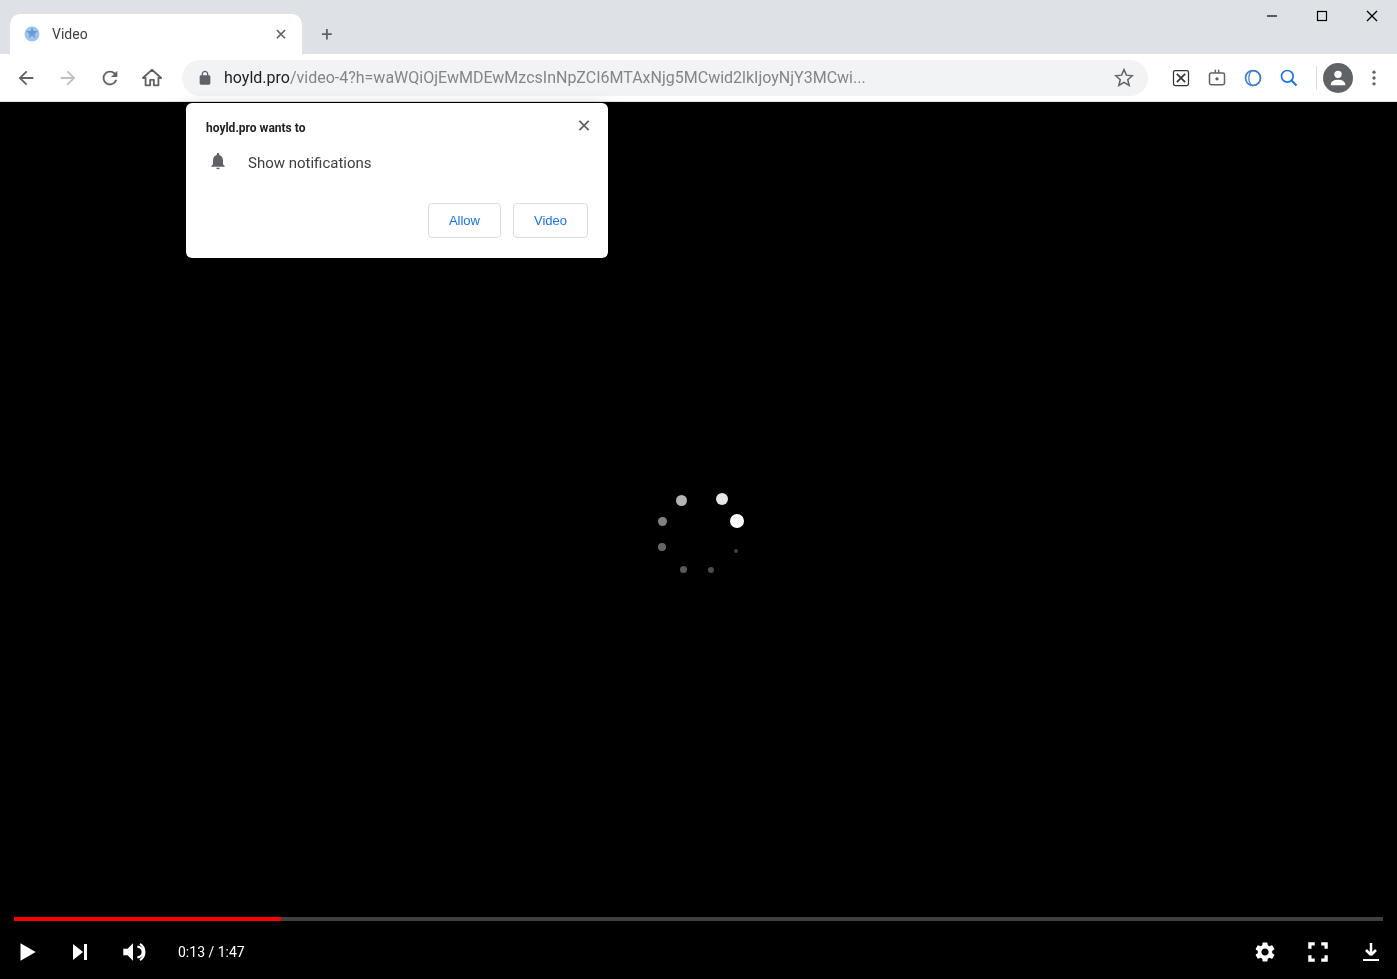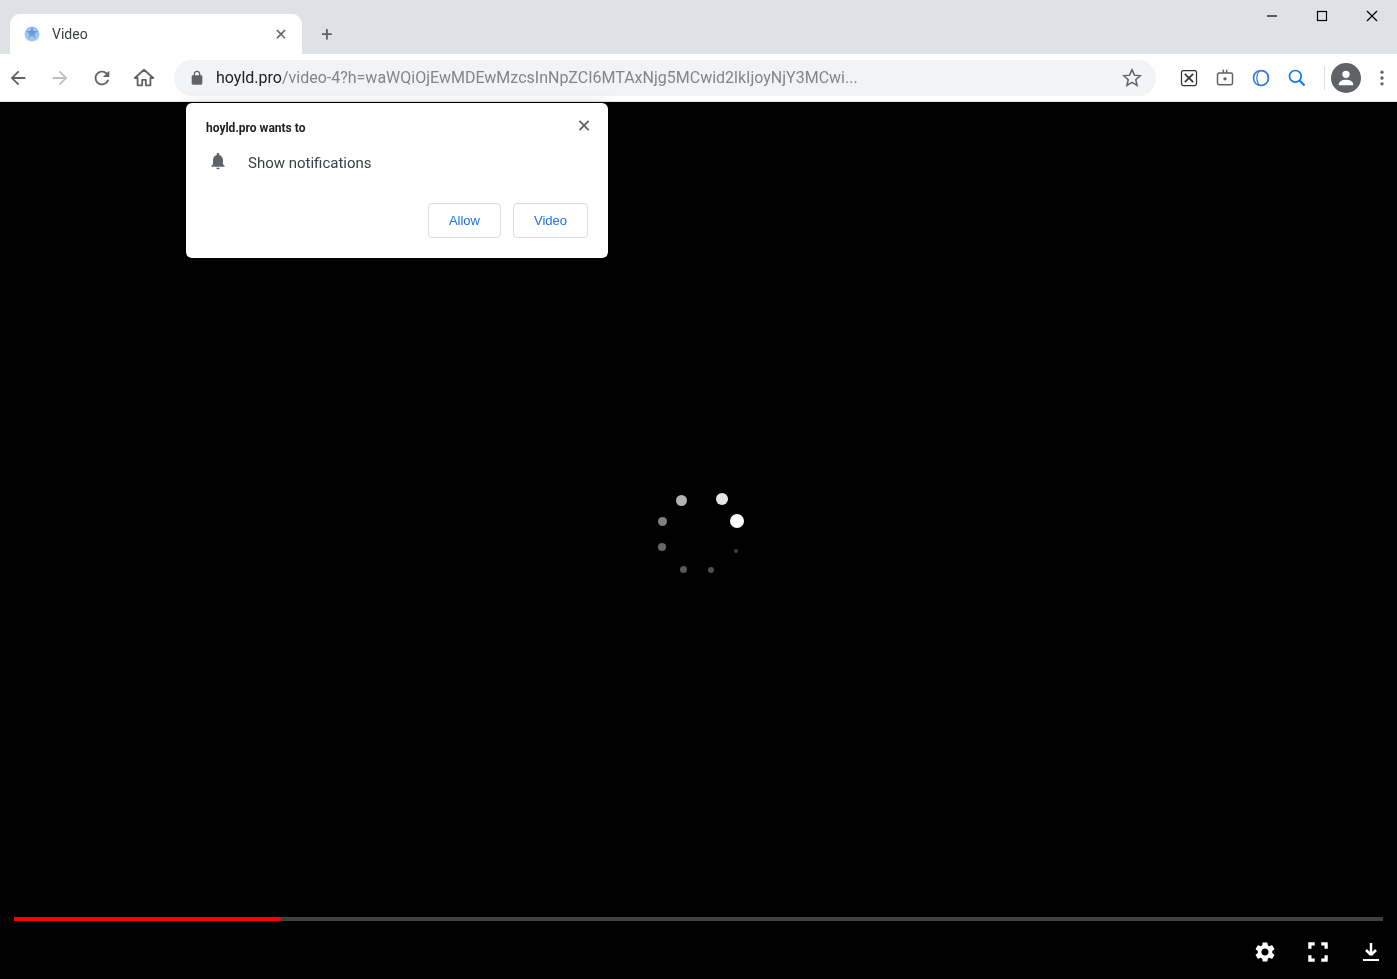--- a/index.html
+++ b/index.html
@@ -15,21 +15,21 @@
     .tab-favicon svg { width: 18px; height: 18px; }
     .tab-title { flex: 1; font-size: 14px; color: #3c4043; }
     .tab-close { width: 18px; height: 18px; display: flex; align-items: center; justify-content: center; cursor: pointer; color: #5f6368; font-size: 16px; border-radius: 50%; }
     .new-tab { width: 30px; height: 30px; display: flex; align-items: center; justify-content: center; color: #5f6368; cursor: pointer; margin-left: 10px; margin-bottom: 5px; font-size: 20px; border-radius: 50%; }
     
     
     .window-controls { position: absolute; top: 0; right: 0; height: 40px; display: flex; }
     .win-btn { width: 50px; height: 32px; display: flex; align-items: center; justify-content: center; color: #000; cursor: pointer; }
     
     
-    .toolbar { height: 48px; background: #fff; display: flex; align-items: center; padding: 0 0; border-bottom: 1px solid #dee1e6; gap: 6px; }
+    .toolbar { height: 48px; background: #fff; display: flex; align-items: center; padding: 0 8px; border-bottom: 1px solid #dee1e6; gap: 6px; }
     .nav-btn { width: 36px; height: 36px; display: flex; align-items: center; justify-content: center; border-radius: 50%; cursor: pointer; color: #5f6368; }
     .nav-btn.disabled { color: #bdc1c6; cursor: default; }
     
     .address-bar { flex: 1; height: 36px; background: #f1f3f4; border-radius: 18px; display: flex; align-items: center; padding: 0 14px; margin: 0 6px; }
     .lock-icon { width: 18px; height: 18px; color: #5f6368; margin-right: 10px; display: flex; align-items: center; justify-content: center; }
     .url-text { flex: 1; font-size: 16px; color: #202124; white-space: nowrap; overflow: hidden; }
     .url-text .url-path { color: #80868b; }
     .star-icon { width: 20px; height: 20px; color: #5f6368; display: flex; align-items: center; justify-content: center; cursor: pointer; }
     
     .ext-icons { display: flex; align-items: center; gap: 14px; margin: 0 10px; }
@@ -205,20 +205,42 @@
     <div class="spinner-dot d6"></div>
     <div class="spinner-dot d7"></div>
     <div class="spinner-dot d8"></div>
   </div>
 
   <div class="progress-container">
     <div class="progress-fill"></div>
   </div>
 
   <div class="video-controls">
+    <div class="vc-left">
+      <span class="vc-btn">
+        <svg width="26" height="26" viewBox="0 0 24 24">
+            <path d="M6 4 L20 12 L6 20 Z" fill="currentColor"></path>
+          </svg>
+      </span>
+      <span class="vc-btn">
+        <svg width="24" height="24" viewBox="0 0 24 24">
+            <path d="M5 4 L15 12 L5 20 Z" fill="currentColor"></path>
+            <rect x="16" y="4" width="3" height="16" fill="currentColor"></rect>
+          </svg>
+      </span>
+      <span class="vc-btn">
+        <svg width="26" height="26" viewBox="0 0 24 24">
+            <path d="M3 9v6h4l5 5V4L7 9H3z" fill="currentColor"></path>
+            <path d="M16 7a5 5 0 010 10M18.5 4.5a9 9 0 010 15" fill="none" stroke="currentColor" stroke-width="2"></path>
+          </svg>
+      </span>
+      <span class="time-display">
+        <span>0:13</span><span> / </span><span>1:47</span>
+      </span>
+    </div>
     <div class="vc-right">
       <span class="vc-btn">
         <svg width="24" height="24" viewBox="0 0 24 24">
             <path d="M19.14 12.94c.04-.3.06-.61.06-.94 0-.32-.02-.64-.07-.94l2.03-1.58a.49.49 0 00.12-.61l-1.92-3.32a.488.488 0 00-.59-.22l-2.39.96c-.5-.38-1.03-.7-1.62-.94l-.36-2.54a.484.484 0 00-.48-.41h-3.84c-.24 0-.43.17-.47.41l-.36 2.54c-.59.24-1.13.57-1.62.94l-2.39-.96c-.22-.08-.47 0-.59.22L2.74 8.87c-.12.21-.08.47.12.61l2.03 1.58c-.05.3-.07.63-.07.94s.02.64.07.94l-2.03 1.58a.49.49 0 00-.12.61l1.92 3.32c.12.22.37.29.59.22l2.39-.96c.5.38 1.03.7 1.62.94l.36 2.54c.05.24.24.41.48.41h3.84c.24 0 .44-.17.47-.41l.36-2.54c.59-.24 1.13-.56 1.62-.94l2.39.96c.22.08.47 0 .59-.22l1.92-3.32c.12-.22.07-.47-.12-.61l-2.01-1.58zM12 15.6c-1.98 0-3.6-1.62-3.6-3.6s1.62-3.6 3.6-3.6 3.6 1.62 3.6 3.6-1.62 3.6-3.6 3.6z" fill="currentColor"></path>
           </svg>
       </span>
       <span class="vc-btn">
         <svg width="26" height="26" viewBox="0 0 24 24">
             <path d="M3 3h6v3H6v3H3V3zm12 0h6v6h-3V6h-3V3zM3 15h3v3h3v3H3v-6zm15 0h3v6h-6v-3h3v-3z" fill="currentColor"></path>
           </svg>

